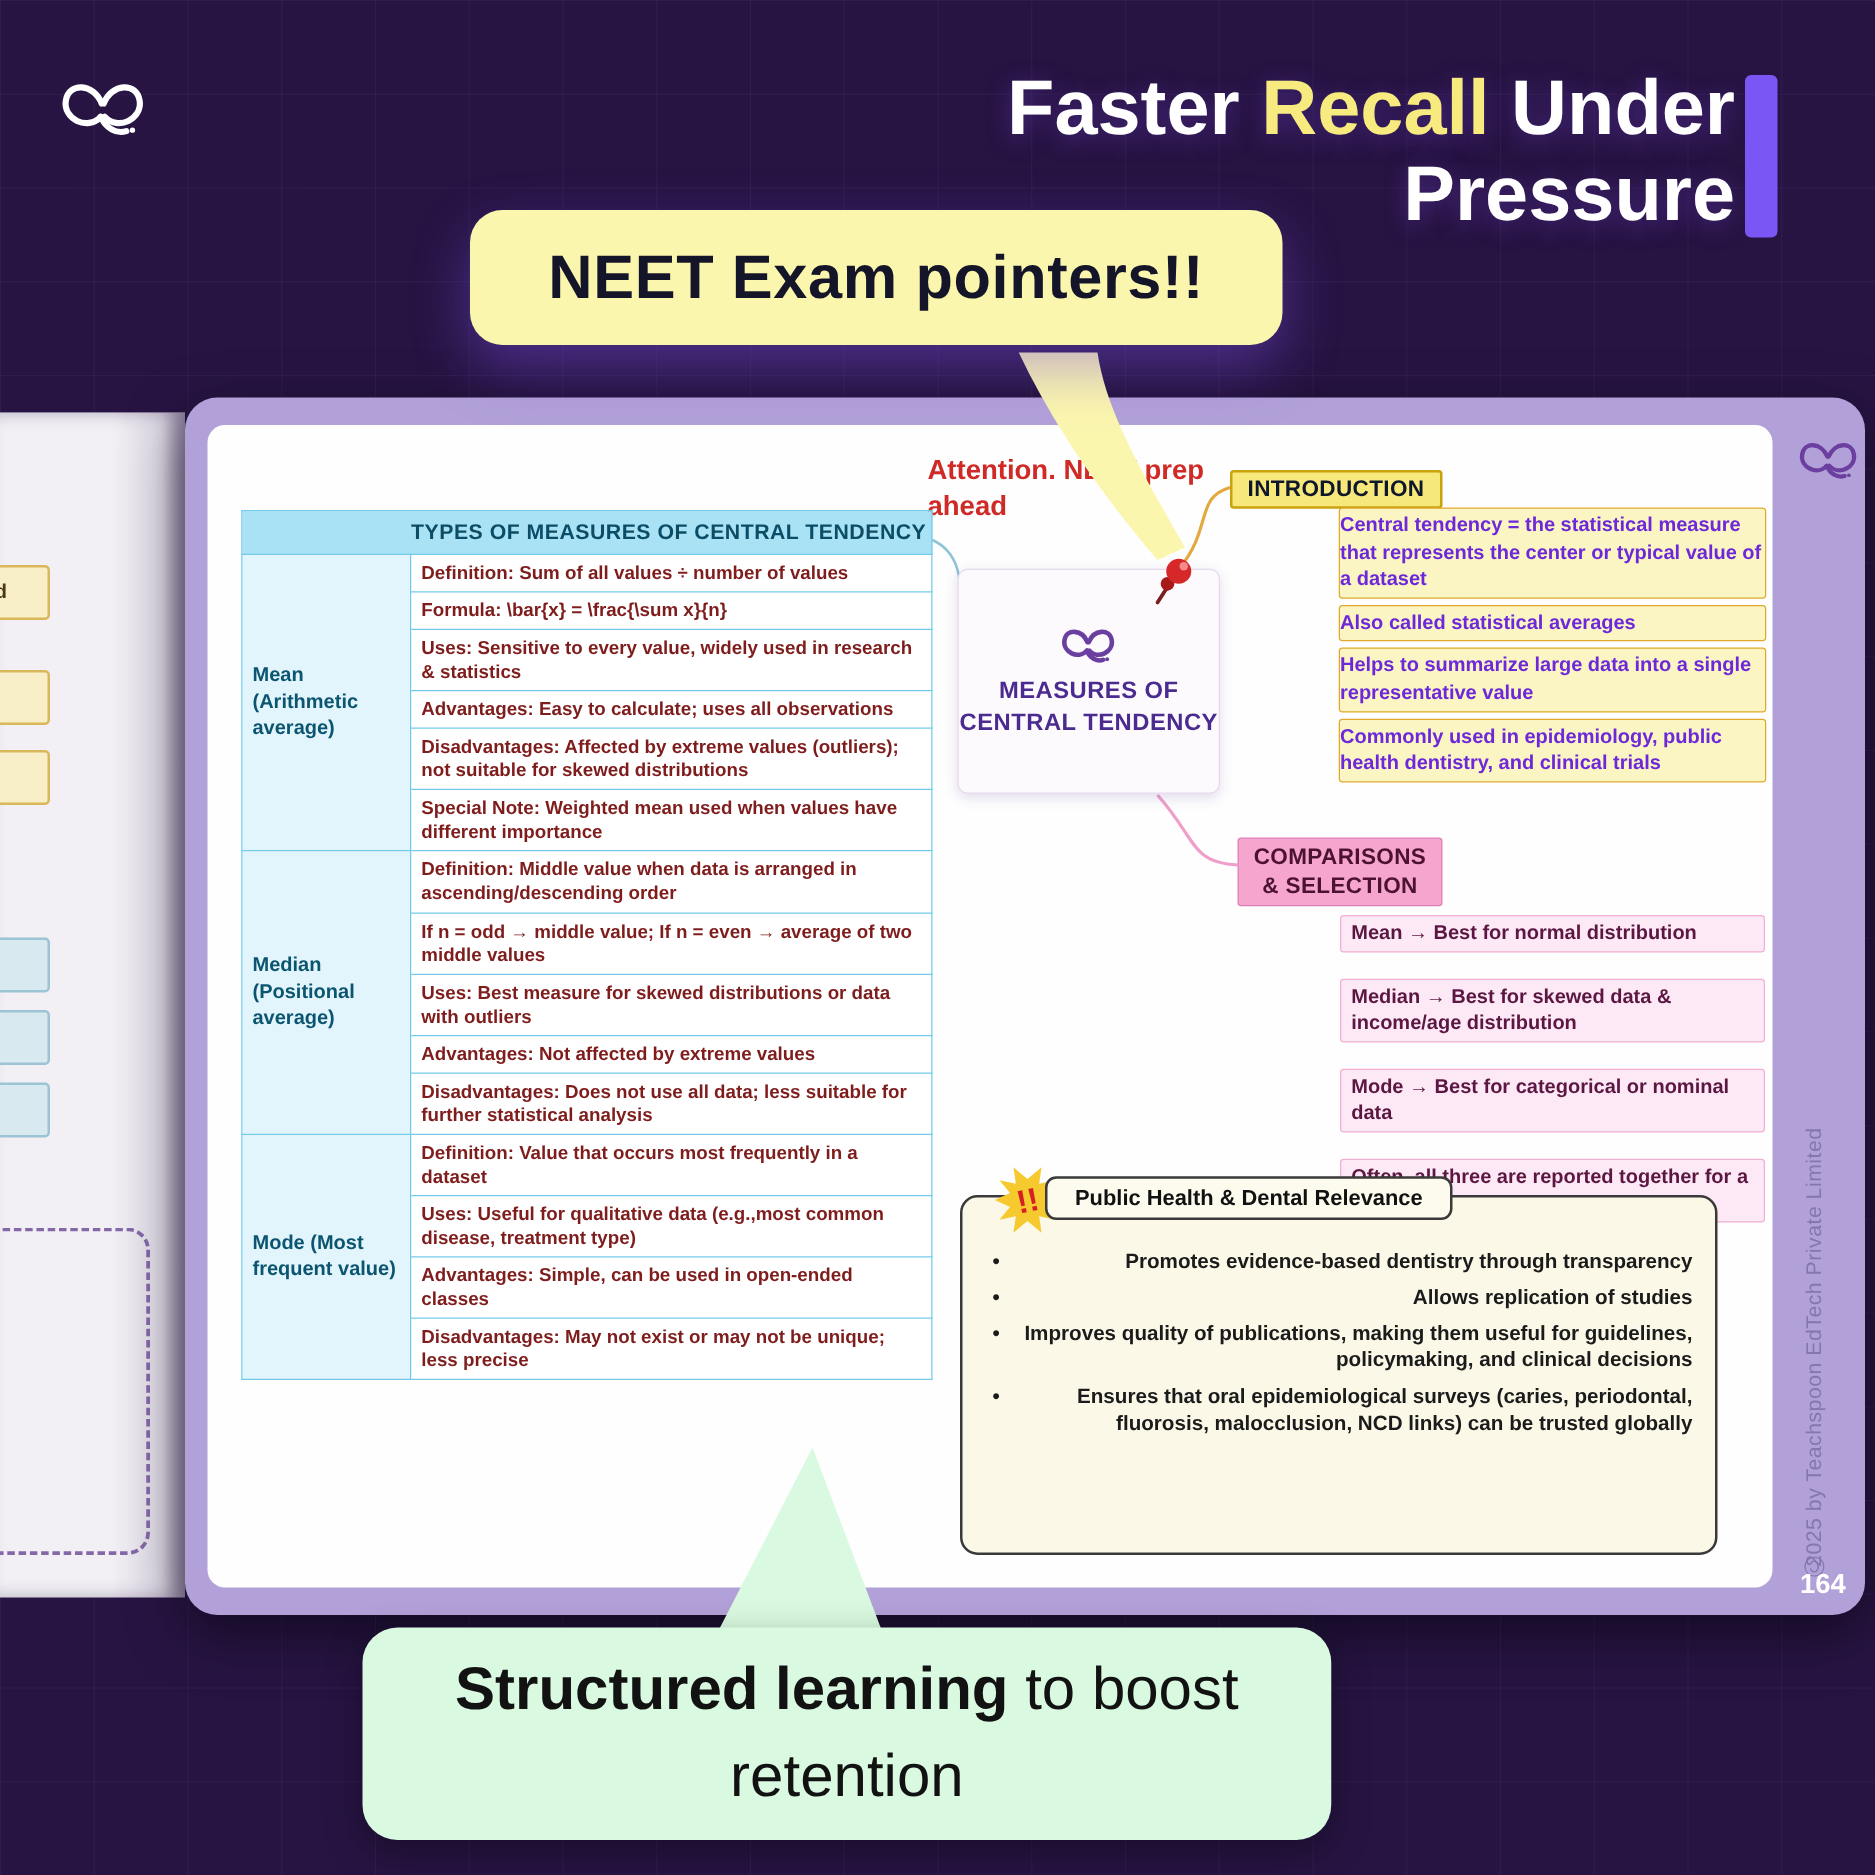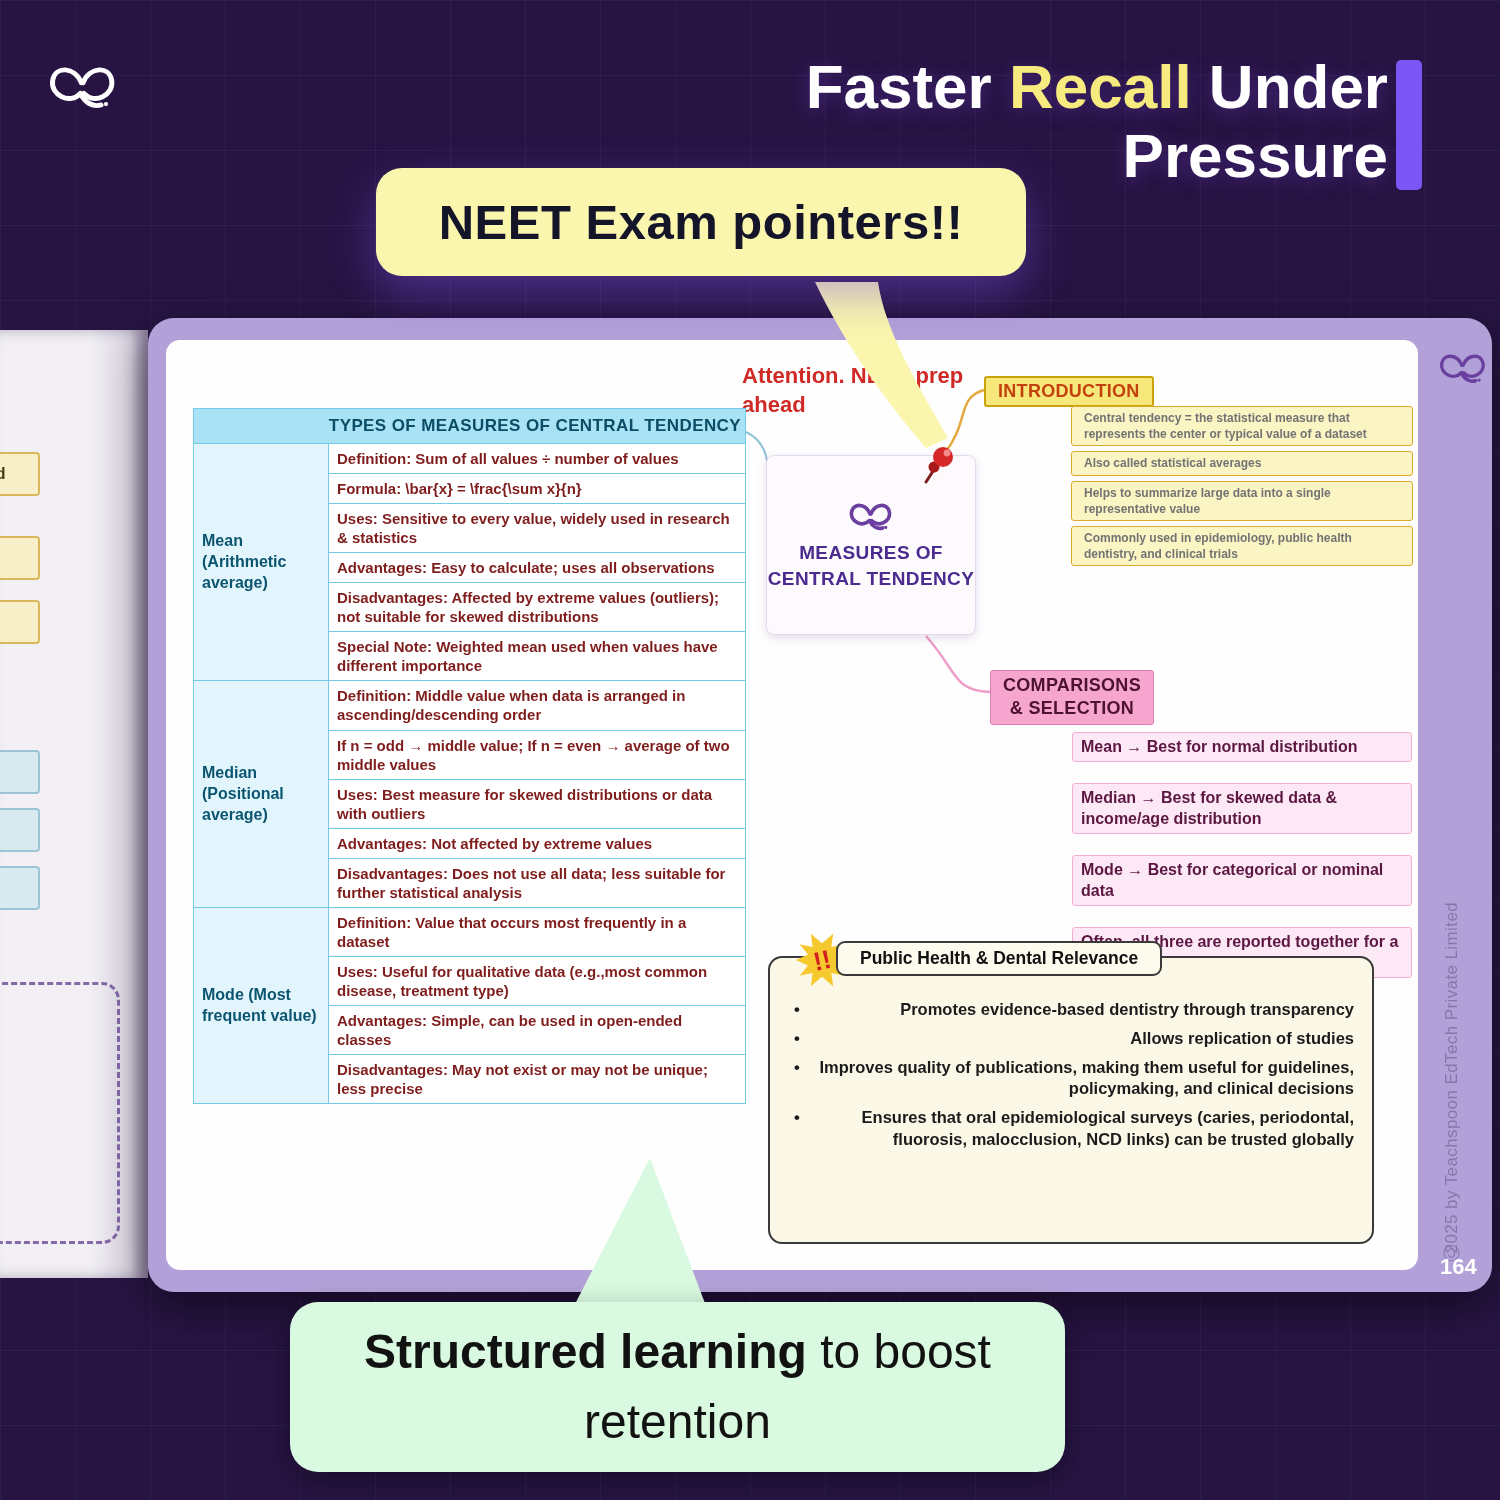--- a/index.html
+++ b/index.html
@@ -92,26 +92,26 @@
   }
   .ct-table td.rowlabel{
     width:118px;background:#e2f5fc;font-size:16px;font-weight:700;color:#0b5570;
     vertical-align:middle;line-height:1.3;
   }
   
   .branch-label{
     position:absolute;box-sizing:border-box;font-weight:800;font-size:18px;text-align:center;
     padding:3px 12px;border-radius:3px;letter-spacing:0.3px;
   }
-  .intro-label{left:818px;top:36px;background:#f7e87b;border:2px solid #caa20c;color:#c2410c;}
+  .intro-label{left:818px;top:36px;background:#f7e87b;border:2px solid #caa20c;color:#0f172a;}
   .comp-label{left:824px;top:330px;background:#f6a6ce;border:1px solid #e07bb4;color:#4d1230;line-height:1.3;}
   .intro-stack{position:absolute;left:905px;top:66px;width:342px;display:flex;flex-direction:column;gap:5px;}
   .intro-stack .item{
     background:#fbf5c4;border:1.6px solid #dfa92c;border-radius:3px;
-    color:#737373;font-size:12px;font-weight:700;line-height:1.35;padding:3px 12px;
+    color:#6d28d9;font-size:16px;font-weight:700;line-height:1.35;padding:3px 0;
   }
   .comp-stack{position:absolute;left:906px;top:392px;width:340px;display:flex;flex-direction:column;gap:21px;}
   .comp-stack .item{
     background:#fce9f5;border:1.6px solid #f2aed3;border-radius:3px;
     color:#5c1642;font-size:16px;font-weight:700;line-height:1.35;padding:3px 8px;
   }
   
   .relevance{
     position:absolute;left:602px;top:616px;width:606px;min-height:288px;box-sizing:border-box;
     background:#fbf8e8;border:2.5px solid #3a3a3a;border-radius:14px;

